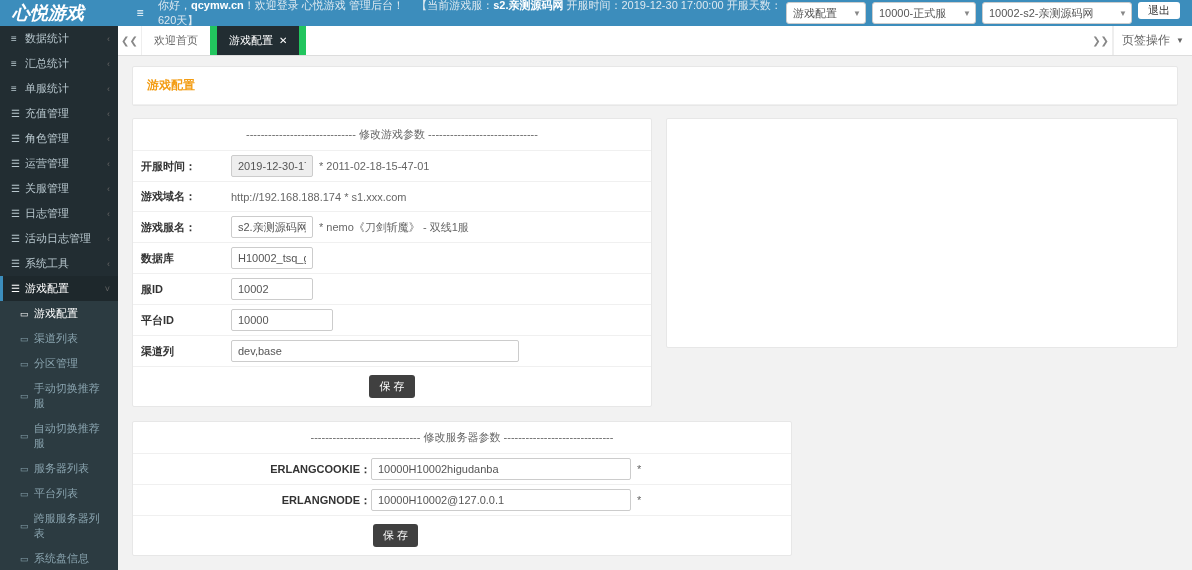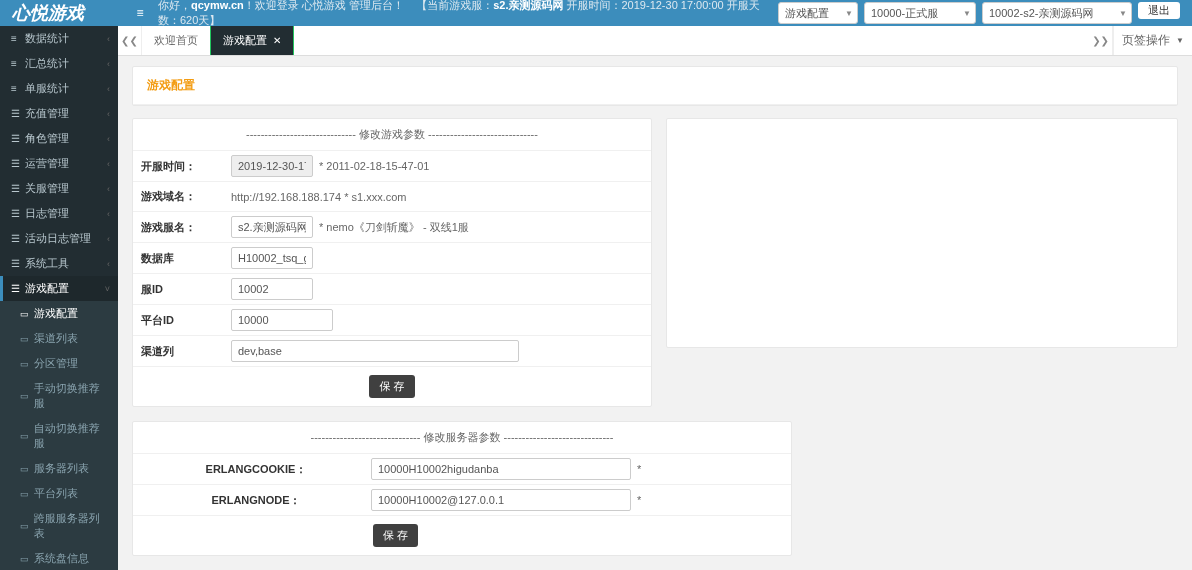--- a/index.html
+++ b/index.html
@@ -19,56 +19,56 @@
 .menu-item .mi-text { flex: 1; }
 .menu-item .mi-arrow { font-size: 9px; color: #666; }
 .menu-item.active { background: #1e282c; color: #fff; border-left-color: #3c8dbc; }
 .submenu { background: #2c3b41; }
 .sub-item { padding: 5px 8px 5px 20px; display: flex; align-items: center; cursor: pointer; font-size: 11px; color: #8aa4af; }
 .sub-item.sel { color: #fff; }
 .sub-item .si-icon { width: 14px; font-size: 9px; }
 .main { margin-left: 118px; }
 .tabbar { height: 30px; background: #fff; border-bottom: 1px solid #ddd; display: flex; align-items: stretch; }
 .tab-nav { width: 24px; display: flex; align-items: center; justify-content: center; border-right: 1px solid #eee; cursor: pointer; color: #888; font-size: 10px; }
-.tab { padding: 0 12px; display: flex; align-items: center; gap: 6px; border-right: 1px solid #22c55e; cursor: pointer; font-size: 11px; color: #666; }
+.tab { padding: 0 12px; display: flex; align-items: center; gap: 6px; border-right: 7px solid #22c55e; cursor: pointer; font-size: 11px; color: #666; }
 .tab.active { background: #222d32; color: #fff; }
 .tab-close { font-size: 10px; cursor: pointer; }
 .tab-spacer { flex: 1; }
 .tab-actions { display: flex; align-items: center; padding: 0 8px; gap: 6px; border-left: 1px solid #eee; color: #666; cursor: pointer; }
 .content { padding: 10px 14px; }
 .panel { background: #fff; border: 1px solid #e7e7e7; border-radius: 2px; margin-bottom: 12px; }
 .panel-title { padding: 10px 14px; color: #f39c12; font-size: 12px; font-weight: bold; border-bottom: 1px solid #f0f0f0; }
 .two-col { display: flex; gap: 14px; }
 .col-left { flex: 0 0 520px; }
 .col-right { flex: 1; }
 .form-panel { background: #fff; border: 1px solid #e7e7e7; border-radius: 2px; margin-bottom: 14px; }
 .section-hdr { text-align: center; padding: 8px; color: #666; font-size: 11px; }
 .form-row { display: flex; border-top: 1px solid #f0f0f0; padding: 4px 8px; align-items: center; min-height: 30px; }
 .form-label { width: 90px; color: #333; font-size: 11px; font-weight: bold; }
 .form-val { flex: 1; display: flex; align-items: center; gap: 6px; font-size: 11px; color: #666; }
 .inp { border: 1px solid #ccc; border-radius: 2px; height: 22px; padding: 0 6px; font-size: 11px; color: #555; }
 .btn-save-row { padding: 8px; border-top: 1px solid #f0f0f0; text-align: center; }
 .btn-save { background: #404040; color: #fff; border: none; border-radius: 3px; padding: 4px 10px; font-size: 11px; cursor: pointer; }
-.wide-form .form-label { width: 230px; text-align: center; }
+.wide-form .form-label { width: 230px; text-align: right; }
 .wide-form .inp { flex: 1; max-width: 260px; }
 </style>
 </head>
 <body>
 
 <div class="topbar">
   <div class="logo">心悦游戏</div>
   <div class="hamburger">≡</div>
   <div class="greeting">
     <span>你好，</span><span class="strong">qcymw.cn</span><span>！欢迎登录 心悦游戏 管理后台！</span>
     &nbsp;&nbsp;
     <span>【当前游戏服：</span><span class="strong">s2.亲测源码网</span><span> 开服时间：</span><span>2019-12-30 17:00:00</span><span> 开服天数：</span><span>620天</span><span>】</span>
   </div>
   <div class="top-right">
     <div class="select" style="width:80px">游戏配置</div>
-    <div class="select" style="width:112px">10000-正式服</div>
+    <div class="select" style="width:104px">10000-正式服</div>
     <div class="select" style="width:150px">10002-s2-亲测源码网</div>
     <div class="btn-top">退出</div>
   </div>
 </div>
 
 <div class="sidebar" id="sidebar">
     <div class="menu-item">
       <span class="mi-icon">≡</span>
       <span class="mi-text">数据统计</span>
       <span class="mi-arrow">‹</span>

